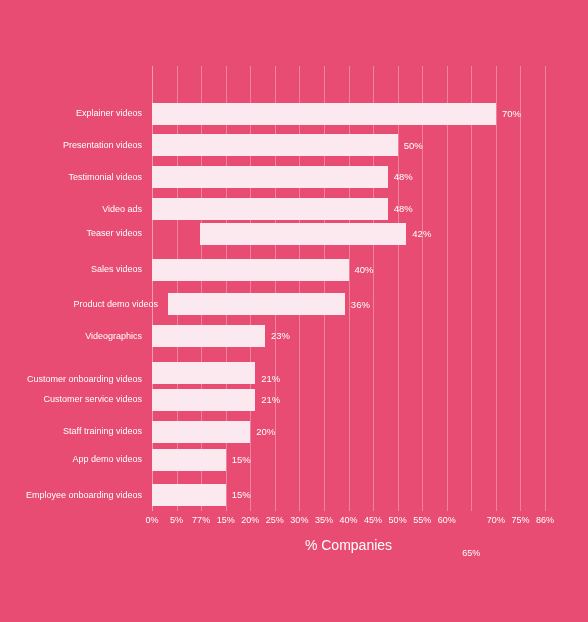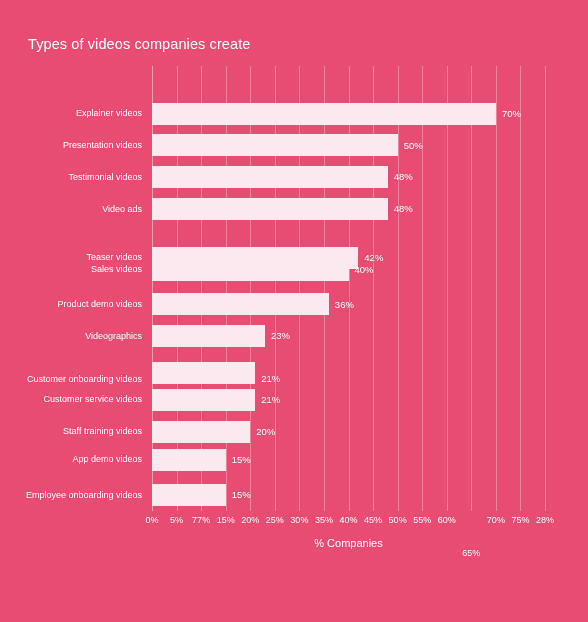--- a/index.html
+++ b/index.html
@@ -102,32 +102,31 @@
     color: #ffffff;
     transform: translateX(-50%);
     white-space: nowrap;
     line-height: 1;
   }
   #x-axis-title {
     position: absolute;
     top: 27px;
     left: 50%;
     transform: translateX(-50%);
-    font-size: 11px;
+    font-size: 14px;
     color: #ffffff;
     white-space: nowrap;
     line-height: 1;
   }
 </style>
 </head>
 <body>
 
 <div id="chart-root">
 
-  <div id="chart-title">Types of videos companies create</div>
 
   <div id="plot-area">
     <div id="grid-layer">
         <div class="gridline axis-zero" style="left: 0px;"></div>
         <div class="gridline" style="left: 24.5625px;"></div>
         <div class="gridline" style="left: 49.125px;"></div>
         <div class="gridline" style="left: 73.6875px;"></div>
         <div class="gridline" style="left: 98.25px;"></div>
         <div class="gridline" style="left: 122.812px;"></div>
         <div class="gridline" style="left: 147.375px;"></div>
@@ -156,31 +155,31 @@
         <div class="bar-row" style="top: 95.3571px; height: 31.7857px;">
           <div class="cat-label">Testimonial videos</div>
           <div class="bar-rect" style="width: 235.8px; height: 22px;"></div>
           <div class="bar-value">48%</div>
         </div>
         <div class="bar-row" style="top: 127.143px; height: 31.7857px;">
           <div class="cat-label">Video ads</div>
           <div class="bar-rect" style="width: 235.8px; height: 22px;"></div>
           <div class="bar-value">48%</div>
         </div>
-        <div class="bar-row" style="top: 176px; height: 31.7857px;">
+        <div class="bar-row" style="top: 152px; height: 31.7857px; padding-left: 48px;">
           <div class="cat-label">Teaser videos</div>
           <div class="bar-rect" style="width: 206.325px; height: 22px;"></div>
           <div class="bar-value">42%</div>
         </div>
         <div class="bar-row" style="top: 188px; height: 31.7857px;">
           <div class="cat-label">Sales videos</div>
           <div class="bar-rect" style="width: 196.5px; height: 22px;"></div>
           <div class="bar-value">40%</div>
         </div>
-        <div class="bar-row" style="top: 222.5px; height: 31.7857px;">
+        <div class="bar-row" style="top: 222.5px; height: 31.7857px; margin-left: 16px;">
           <div class="cat-label">Product demo videos</div>
           <div class="bar-rect" style="width: 176.85px; height: 22px;"></div>
           <div class="bar-value">36%</div>
         </div>
         <div class="bar-row" style="top: 254.286px; height: 31.7857px;">
           <div class="cat-label">Videographics</div>
           <div class="bar-rect" style="width: 112.987px; height: 22px;"></div>
           <div class="bar-value">23%</div>
         </div>
         <div class="bar-row" style="top: 286.071px; height: 31.7857px; align-items: flex-end;">
@@ -222,16 +221,16 @@
       <div class="tick-label" style="left: 147.375px;">30%</div>
       <div class="tick-label" style="left: 171.938px;">35%</div>
       <div class="tick-label" style="left: 196.5px;">40%</div>
       <div class="tick-label" style="left: 221.062px;">45%</div>
       <div class="tick-label" style="left: 245.625px;">50%</div>
       <div class="tick-label" style="left: 270.188px;">55%</div>
       <div class="tick-label" style="left: 294.75px;">60%</div>
       <div class="tick-label" style="left: 319.312px; margin-top: 33px;">65%</div>
       <div class="tick-label" style="left: 343.875px;">70%</div>
       <div class="tick-label" style="left: 368.438px;">75%</div>
-      <div class="tick-label" style="left: 393px;">28%</div>
+      <div class="tick-label" style="left: 393px;">86%</div>
     </div>
 
 </div>
 
 </body></html>

